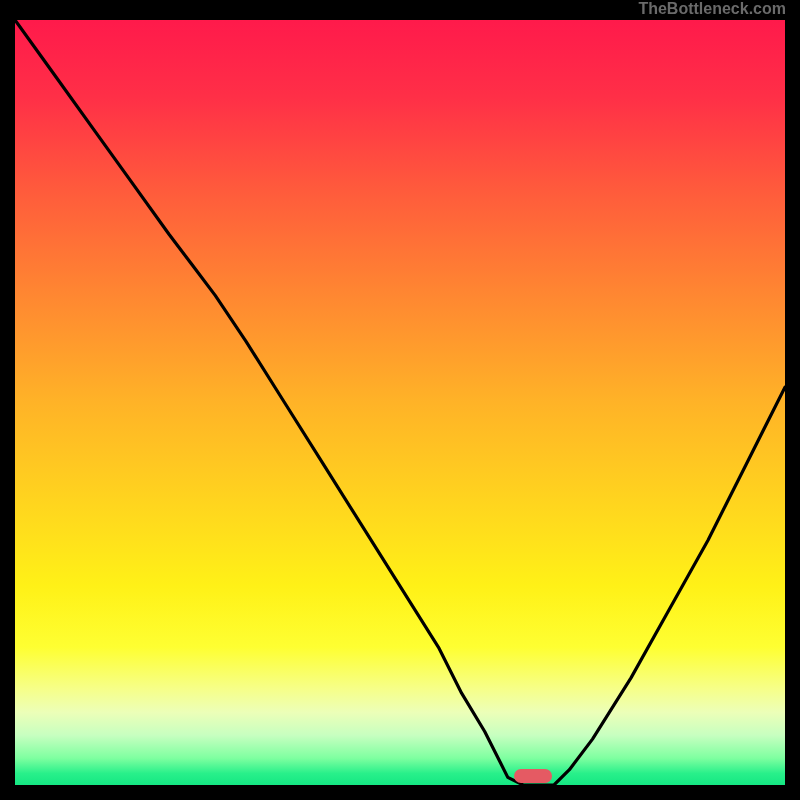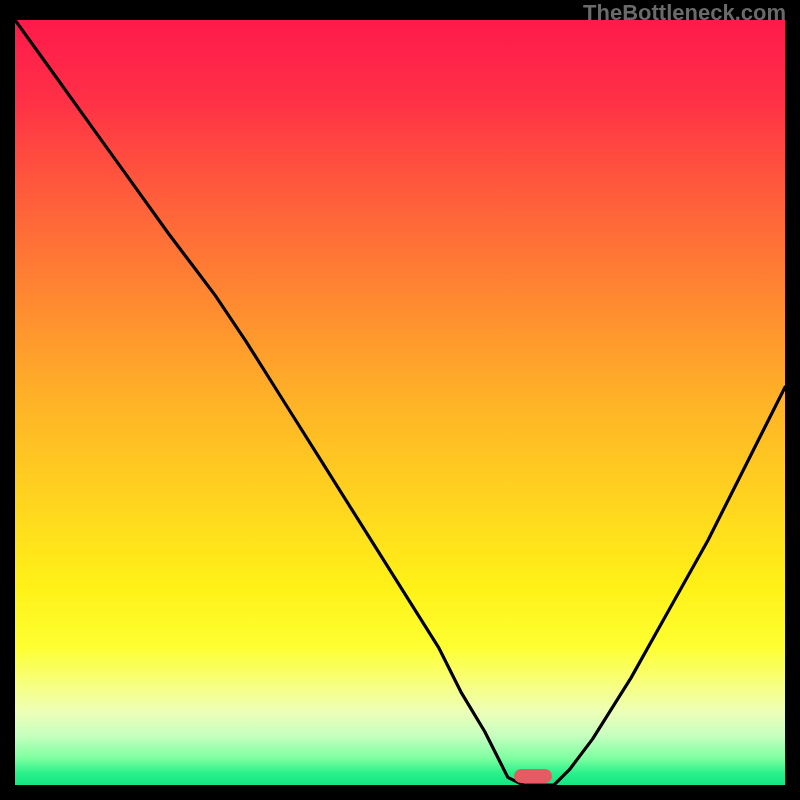--- a/index.html
+++ b/index.html
@@ -42,21 +42,21 @@
   }
   .marker {
     position: absolute;
     border-radius: 10px;
   }
   .watermark {
     position: absolute;
     top: 0px;
     right: 14px;
     font-family: Arial, Helvetica, sans-serif;
-    font-size: 22px;
+    font-size: 16px;
     font-weight: 600;
     color: #6a6a6a;
     letter-spacing: 0px;
     text-align: right;
   }
 </style>
 </head>
 <body>
 
 <div class="frame">

